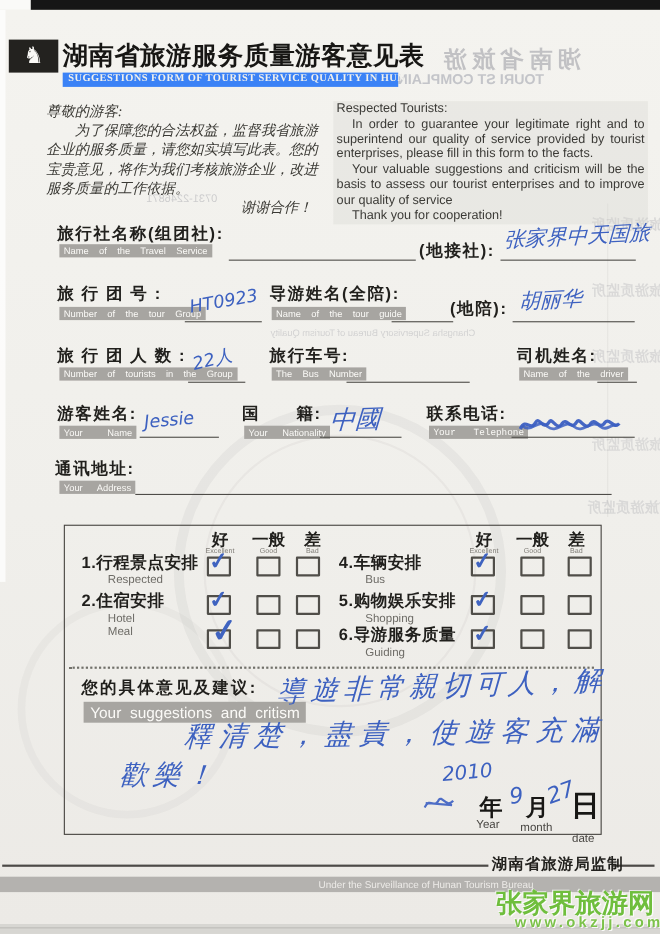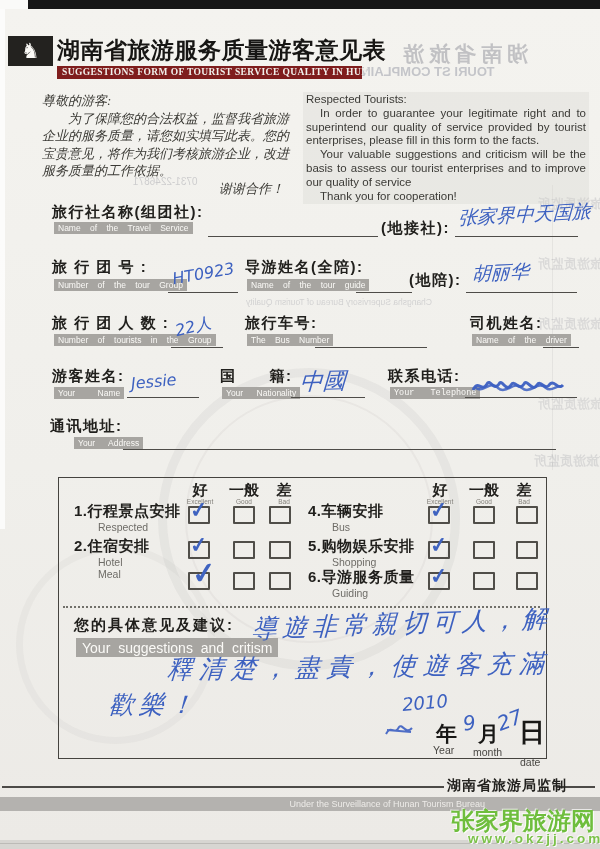--- a/index.html
+++ b/index.html
@@ -30,21 +30,21 @@
   .bf-5{left:538px;top:255px;font-size:13px;font-weight:bold;opacity:.24;}
   .bf-6{left:538px;top:315px;font-size:13px;font-weight:bold;opacity:.24;}
   .bf-7{left:538px;top:395px;font-size:13px;font-weight:bold;opacity:.22;}
   .bf-8{left:534px;top:452px;font-size:13px;font-weight:bold;opacity:.24;}
   .bleed-vline{left:552px;top:185px;width:1px;height:285px;background:rgba(0,0,0,.05);}
   
   .logo-box{left:8px;top:36px;width:45px;height:30px;background:#23221f;color:#fbfaf7;
     text-align:center;line-height:30px;font-size:21px;}
   .title-cn{left:57px;top:35px;font-size:23px;font-weight:900;color:#171614;
     letter-spacing:.5px;white-space:nowrap;}
-  .subtitle-bar{left:57px;top:66px;width:300px;height:13px;background:#7f1d1d;
+  .subtitle-bar{left:57px;top:66px;width:300px;height:13px;background:#3b82f6;
     color:#f1f0ec;font-family:"Liberation Serif",serif;font-weight:bold;font-size:9.5px;
     line-height:13px;padding-left:5px;letter-spacing:.4px;white-space:nowrap;}
   
   .intro-cn{left:42px;top:92px;width:256px;font-size:13px;line-height:17.5px;color:#3a3934;
     font-family:"Liberation Serif",serif;font-style:italic;}
   .intro-cn .body{text-indent:2em;margin:0;}
   .intro-cn .closing{text-align:right;padding-right:14px;}
   .intro-en{left:303px;top:92px;width:280px;font-size:11.5px;line-height:13.8px;color:#3b3a36;
     text-align:justify;background:rgba(216,214,210,.35);padding:1px 3px;}
   .intro-en p{margin:0;text-indent:14px;}
@@ -197,21 +197,21 @@
   <div class="abs en-tag ws-md" style="left:390px;top:387px;font-family:Liberation Mono, monospace;">Your Telephone</div>
   <div class="abs" style="left:470px;top:377px;width:96px;height:18px;">
     <svg width="96" height="18" viewBox="0 0 96 18">
       <path d="M3,13 C8,2 12,16 17,7 C20,1 24,15 29,7 C32,1 36,16 41,8 C45,2 49,15 54,7 C57,1 62,16 67,8 C71,2 75,15 80,7 C84,2 88,14 93,8" stroke="#3c5fc2" stroke-width="3" fill="none" opacity="0.95"></path>
       <path d="M5,10 C12,18 20,2 28,11 C36,18 44,3 52,11 C60,18 68,3 76,11 C82,16 88,6 92,10" stroke="#3c5fc2" stroke-width="2.5" fill="none" opacity="0.85"></path>
     </svg>
   </div>
   <div class="abs uline" style="left:465px;top:397px;width:112px;"></div>
 
   <div class="abs cn-label" style="left:50px;top:417px;">通讯地址:</div>
-  <div class="abs en-tag ws-md" style="left:54px;top:437px;margin-left:20px;">Your Address</div>
+  <div class="abs en-tag ws-md" style="left:54px;top:437px;">Your Address</div>
   <div class="abs uline" style="left:123px;top:449px;width:433px;"></div>
 
   <div class="abs rate-box">
     <div class="scale-group sg-left">
       <div class="sc sc-0">
           <span class="cnn">好</span>
           <span class="enn">Excellent</span>
         </div>
       <div class="sc sc-1">
           <span class="cnn">一般</span>

